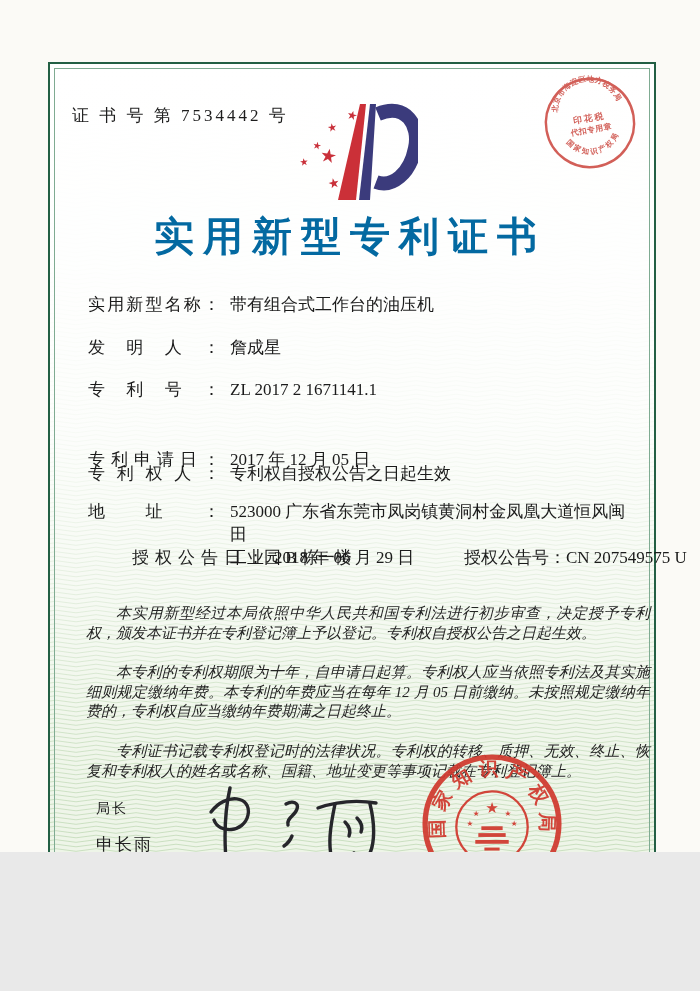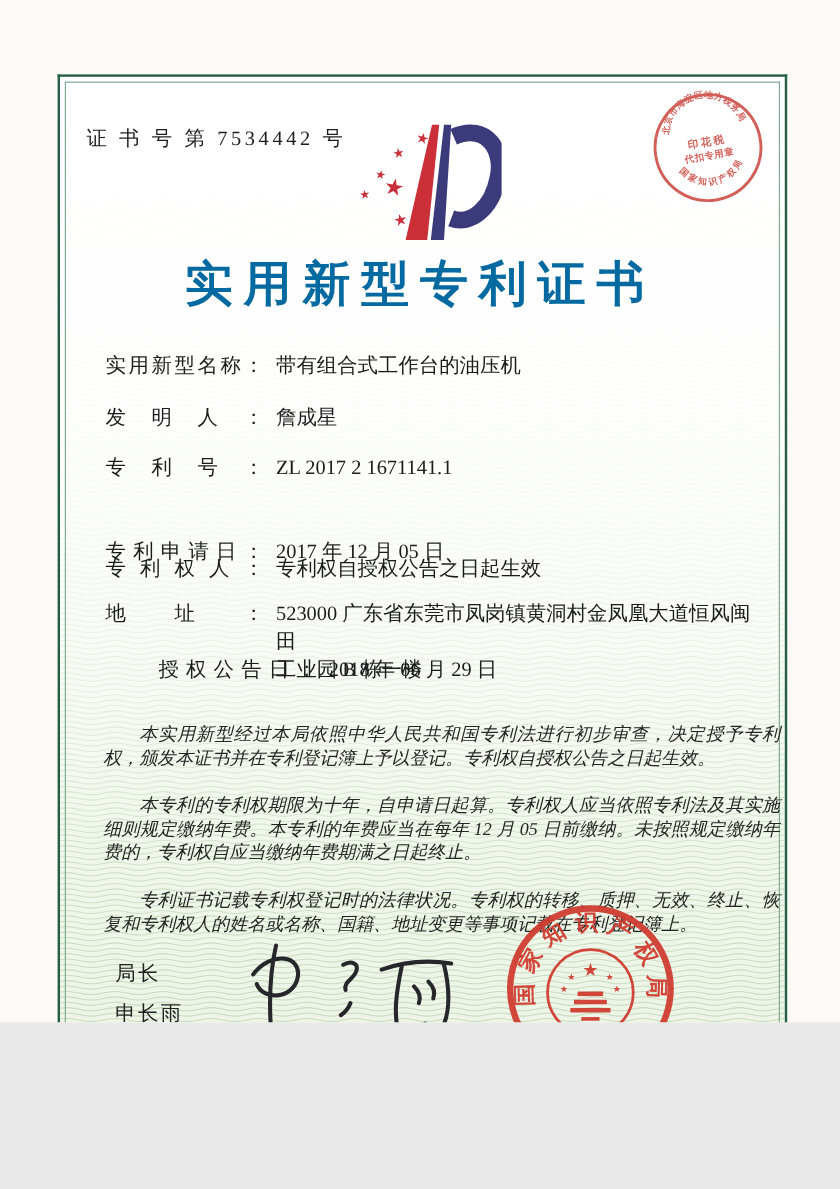--- a/index.html
+++ b/index.html
@@ -52,21 +52,21 @@
 
   
   #body-text {
     position:absolute; left:86px; top:584px; width:564px;
     font-size:15px; line-height:19.6px; color:#242424;
     text-align:justify; font-style:italic;
   }
   #body-text p { text-indent:2em;margin-top:20px; }
 
   
-  #director-title { position:absolute; left:96px; top:800px; font-size:17px; letter-spacing:2px; color:#222; }
+  #director-title { position:absolute; left:96px; top:800px; font-size:14px; letter-spacing:2px; color:#222; }
   #director-name  { position:absolute; left:96px; top:833px; font-size:17px; letter-spacing:2px; color:#222; }
   #autograph { position:absolute; left:198px; top:776px; width:200px; height:95px; }
 
   
   #cnipa-seal { position:absolute; left:416px; top:748px; width:152px; height:152px; opacity:0.93; }
   #seal-date {
     position:absolute; left:432px; top:858px; width:150px;
     font-size:15px; color:#4b3931; letter-spacing:1px; transform:rotate(-1.5deg);
     font-weight:600; white-space:nowrap;
   }
@@ -347,20 +347,21 @@
     <span class="flabel">专利申请日：</span><span class="fvalue">2017 年 12 月 05 日</span>
   </div>
   <div class="frow" style="top:463px;">
     <span class="flabel">专利权人：</span><span class="fvalue">专利权自授权公告之日起生效</span>
   </div>
   <div class="frow" style="top:501px;">
     <span class="flabel">地址：</span><span class="fvalue"><span>523000 广东省东莞市凤岗镇黄洞村金凤凰大道恒风闽田</span><span class="l2">工业园 B 栋一楼</span></span>
   </div>
   <div class="frow" style="top:547px;margin-left:44px;">
     <span class="flabel">授权公告日：</span><span class="fvalue">2018 年 06 月 29 日</span>
+    <span class="second"><span>授权公告号：</span><span>CN 207549575 U</span></span>
   </div>
 
   <div id="body-text">
     <p>本实用新型经过本局依照中华人民共和国专利法进行初步审查，决定授予专利权，颁发本证书并在专利登记簿上予以登记。专利权自授权公告之日起生效。</p>
     <p>本专利的专利权期限为十年，自申请日起算。专利权人应当依照专利法及其实施细则规定缴纳年费。本专利的年费应当在每年 12 月 05 日前缴纳。未按照规定缴纳年费的，专利权自应当缴纳年费期满之日起终止。</p>
     <p>专利证书记载专利权登记时的法律状况。专利权的转移、质押、无效、终止、恢复和专利权人的姓名或名称、国籍、地址变更等事项记载在专利登记簿上。</p>
   </div>
 
   <div id="director-title">局长</div>
   <div id="director-name">申长雨</div>

